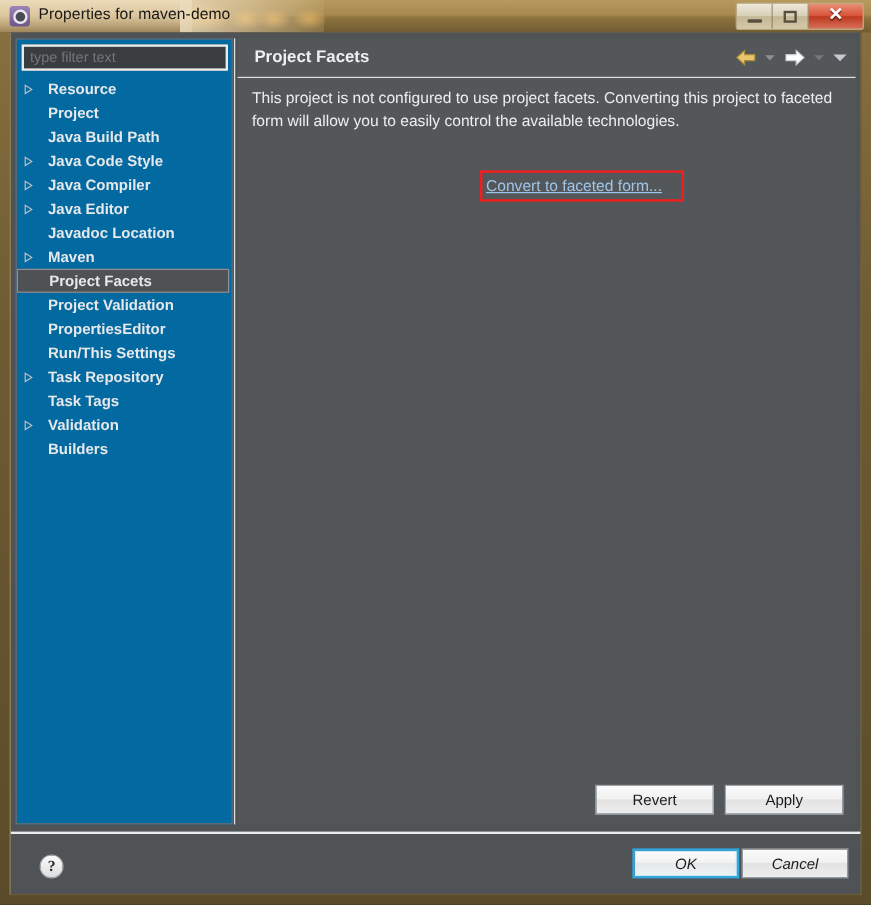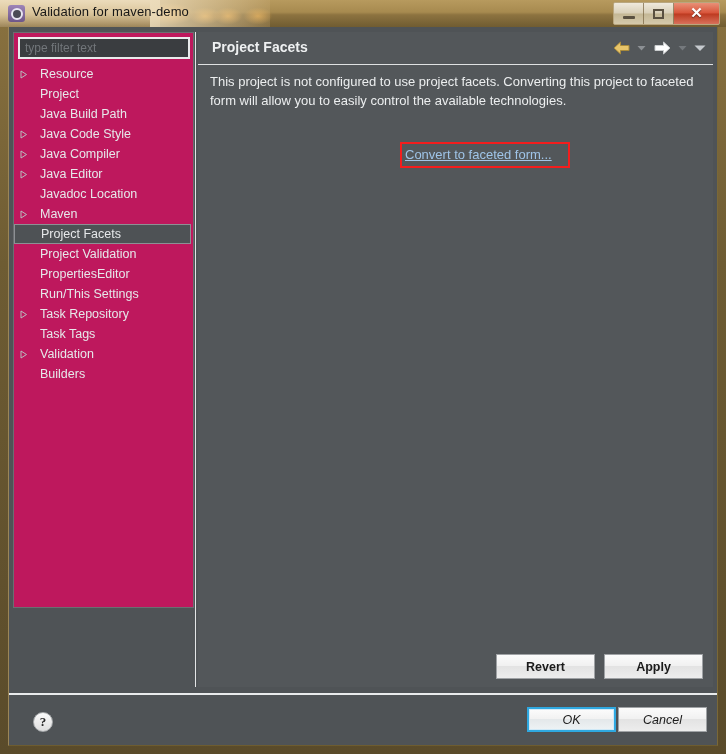--- a/index.html
+++ b/index.html
@@ -130,22 +130,22 @@
     border-left: 1px solid #9b8658;
     border-right: 1px solid #7a6838;
     border-bottom: 1px solid #6d5c30;
   }
 
   
   #tree-panel {
     position: absolute;
     left: 4px; top: 5px;
     width: 181px;
-    height: 576px;
-    background: #be185d;
+    height: 655px;
+    background: #0369a1;
     border: 1px solid #6b6e71;
     box-sizing: border-box;
     overflow: hidden;
   }
   #filter-wrap {
     position: absolute;
     left: 4px; top: 4px;
     width: 172px; height: 22px;
   }
   #filter-input {
@@ -168,20 +168,21 @@
     height: 622px;
   }
   .tree-row {
     position: relative;
     height: 20px;
     display: flex;
     align-items: center;
     padding-left: 6px;
     box-sizing: border-box;
     cursor: default;
+    font-weight: bold;
   }
   .tree-row .arrow {
     width: 14px;
     flex: 0 0 14px;
     display: flex;
     align-items: center;
     justify-content: flex-start;
   }
   .tree-row .arrow svg { display: block; }
   .tree-row .label {
@@ -282,21 +283,20 @@
     box-sizing: border-box;
     border: 1px solid #9fa2a5;
     background: linear-gradient(180deg,#fbfbfb 0%, #f1f1f1 46%, #e3e3e3 50%, #ededed 100%);
     color: #1b1b1b;
     font-size: 12.5px;
     font-family: "Liberation Sans", sans-serif;
     display: flex;
     align-items: center;
     justify-content: center;
     cursor: default;
-    font-weight: bold;
   }
 
   
   #bottom-sep {
     position: absolute;
     left: 0; top: 666px;
     width: 708px; height: 2px;
     background: #e9ebec;
   }
   #bottom-bar {
@@ -353,21 +353,21 @@
 
 <div id="window">
 
   <div id="titlebar">
     <div id="titlebar-left-sheen"></div>
     <div id="titlebar-left-sheen2"></div>
 
     <div id="win-icon">
       <div class="gear"></div>
     </div>
-    <div id="win-title">Validation for maven-demo</div>
+    <div id="win-title">Properties for maven-demo</div>
 
     <div id="win-controls">
       <div class="wbtn" id="btn-min">
         <div class="glyph"></div>
       </div>
       <div class="wbtn" id="btn-max">
         <div class="glyph"></div>
       </div>
       <div class="wbtn" id="btn-close">
         <div class="glyph">✕</div>

